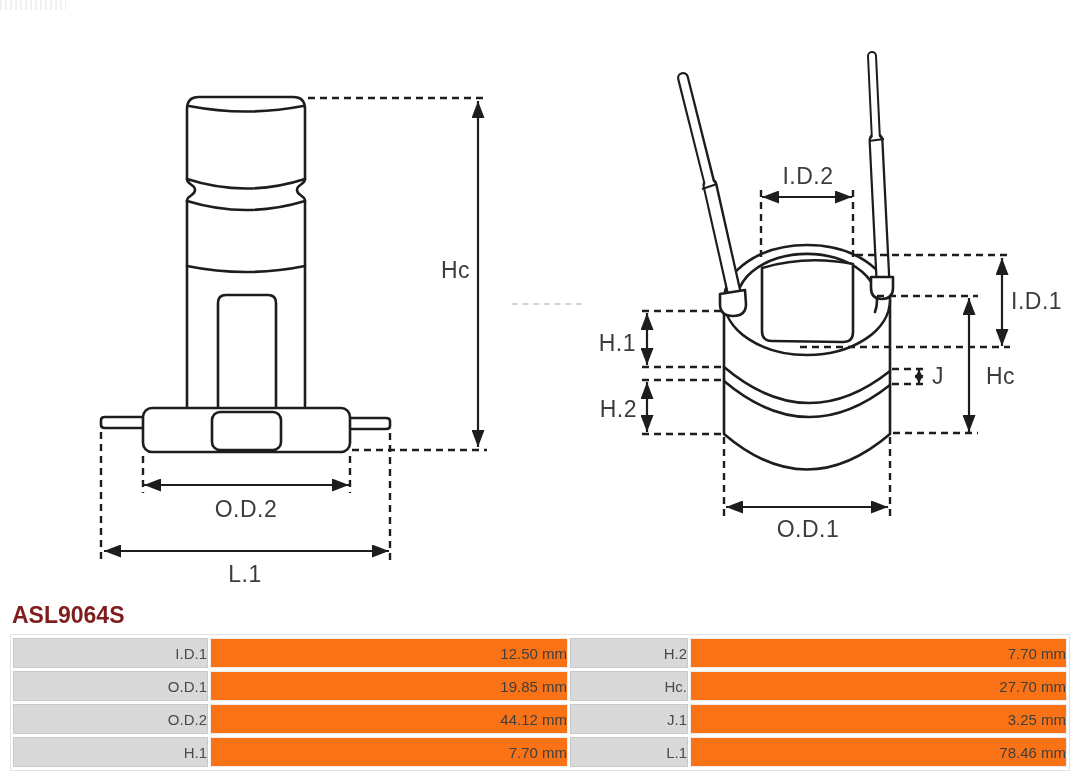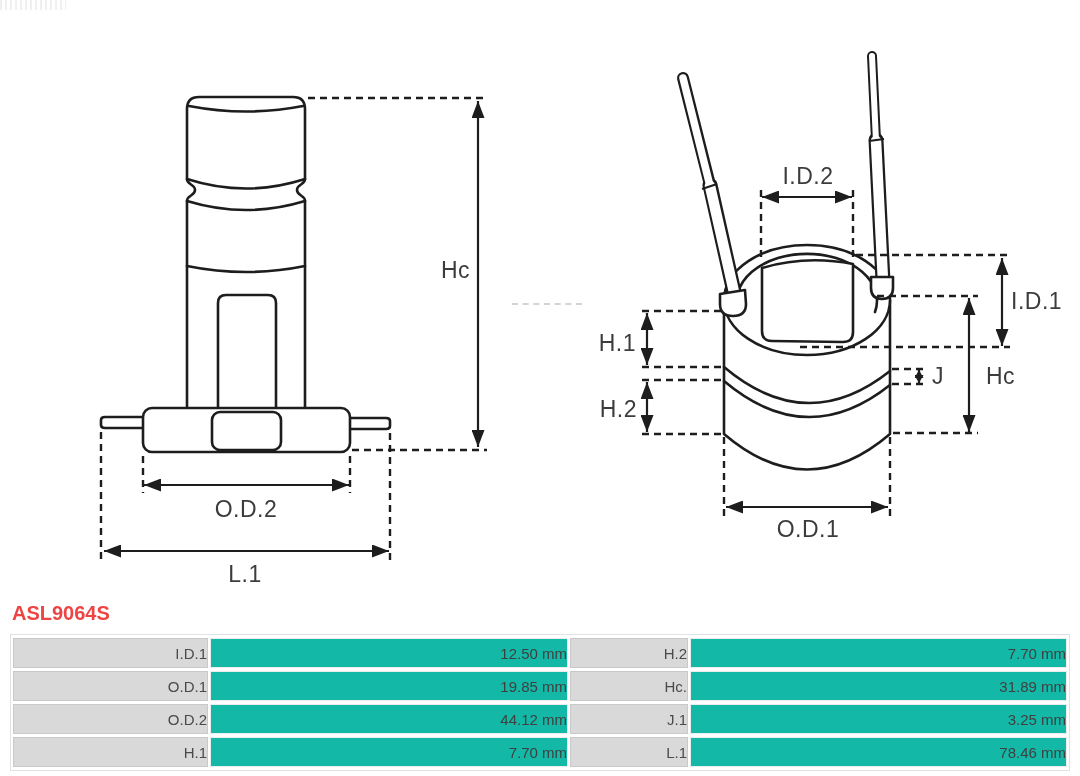--- a/index.html
+++ b/index.html
@@ -14,28 +14,28 @@
   .wireb{fill:none;stroke:#1d1d1d;stroke-linecap:round;stroke-linejoin:round;}
   .wirew{fill:none;stroke:#fff;stroke-linecap:round;stroke-linejoin:round;}
   .tick{fill:none;stroke:#1d1d1d;stroke-width:2;}
   .dlabel{font-family:"Liberation Sans",sans-serif;font-size:23px;fill:#3c3c3c;letter-spacing:.5px;}
   
   .corner-artifact{position:absolute;left:0;top:0;width:66px;height:10px;opacity:.45;
      background:repeating-linear-gradient(90deg,#ddd 0 2px,#fff 2px 5px);}
   .divider-artifact{position:absolute;left:512px;top:303px;width:70px;height:0;
      border-top:2px dashed #c9c9c9;opacity:.8;}
   
-  .part-number{position:absolute;left:12px;top:602px;font-size:20px;font-weight:bold;color:#ef4444;}
+  .part-number{position:absolute;left:12px;top:602px;font-size:23px;font-weight:bold;color:#7f1d1d;}
   
   .spec-wrap{position:absolute;left:10px;top:634px;width:1058px;border:1px solid #e2e2e2;background:#fff;}
   table.spec{width:100%;border-collapse:separate;border-spacing:2px 3px;table-layout:fixed;
      font-size:15px;color:#474747;}
   table.spec td{height:28px;padding:0;overflow:hidden;white-space:nowrap;}
   td.lbl{background:#d9d9d9;border:1px solid #c9c9c9;text-align:right;padding-right:13px;color:#4a4a4a;}
-  td.val{background:#14b8a6;border:1px solid #ececec;text-align:right;padding-right:24px;color:#3f3f3f;}
+  td.val{background:#f97316;border:1px solid #ececec;text-align:right;padding-right:24px;color:#3f3f3f;}
 </style>
 </head>
 <body>
 
 <div class="corner-artifact"></div>
 <div class="divider-artifact"></div>
 
 <svg class="stage" viewBox="0 0 1080 600">
   <defs>
     <marker id="ah" markerUnits="userSpaceOnUse" markerWidth="18" markerHeight="13" refX="17" refY="6.5" orient="auto-start-reverse">
@@ -150,21 +150,21 @@
       <tr>
         <td class="lbl">I.D.1</td>
         <td class="val">12.50 mm</td>
         <td class="lbl">H.2</td>
         <td class="val">7.70 mm</td>
       </tr>
       <tr>
         <td class="lbl">O.D.1</td>
         <td class="val">19.85 mm</td>
         <td class="lbl">Hc.</td>
-        <td class="val">31.89 mm</td>
+        <td class="val">27.70 mm</td>
       </tr>
       <tr>
         <td class="lbl">O.D.2</td>
         <td class="val">44.12 mm</td>
         <td class="lbl">J.1</td>
         <td class="val">3.25 mm</td>
       </tr>
       <tr>
         <td class="lbl">H.1</td>
         <td class="val">7.70 mm</td>

